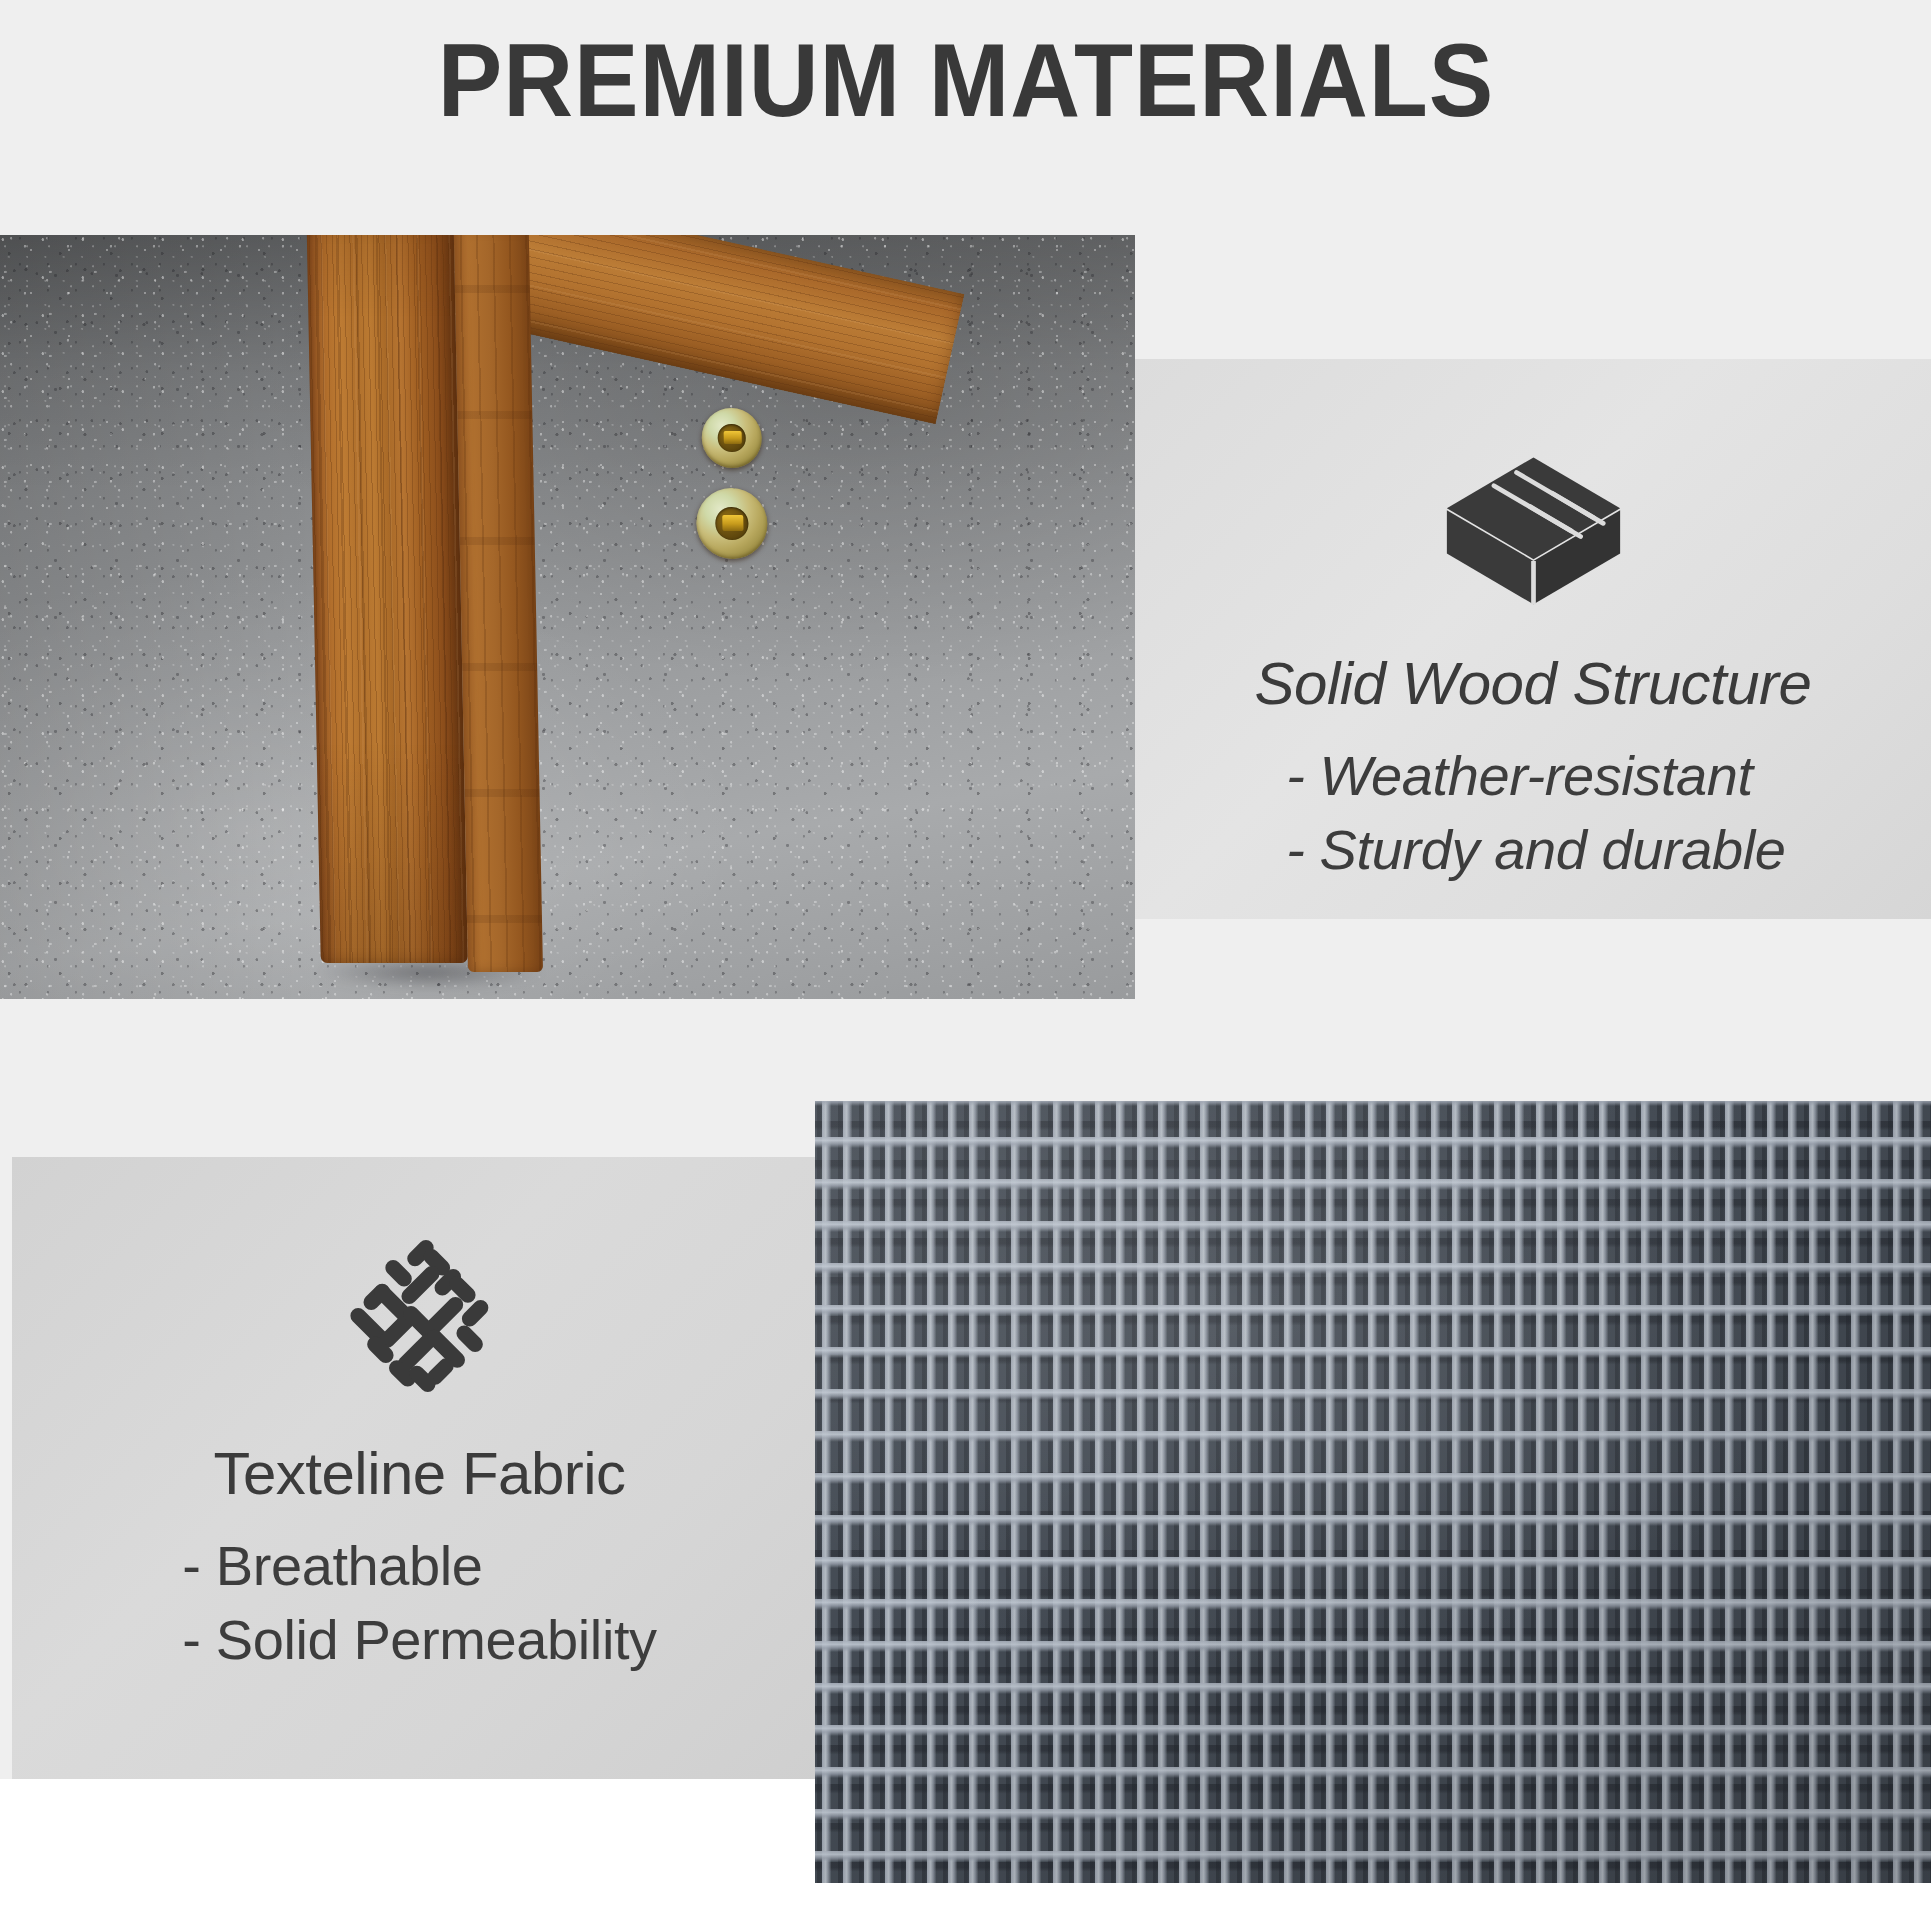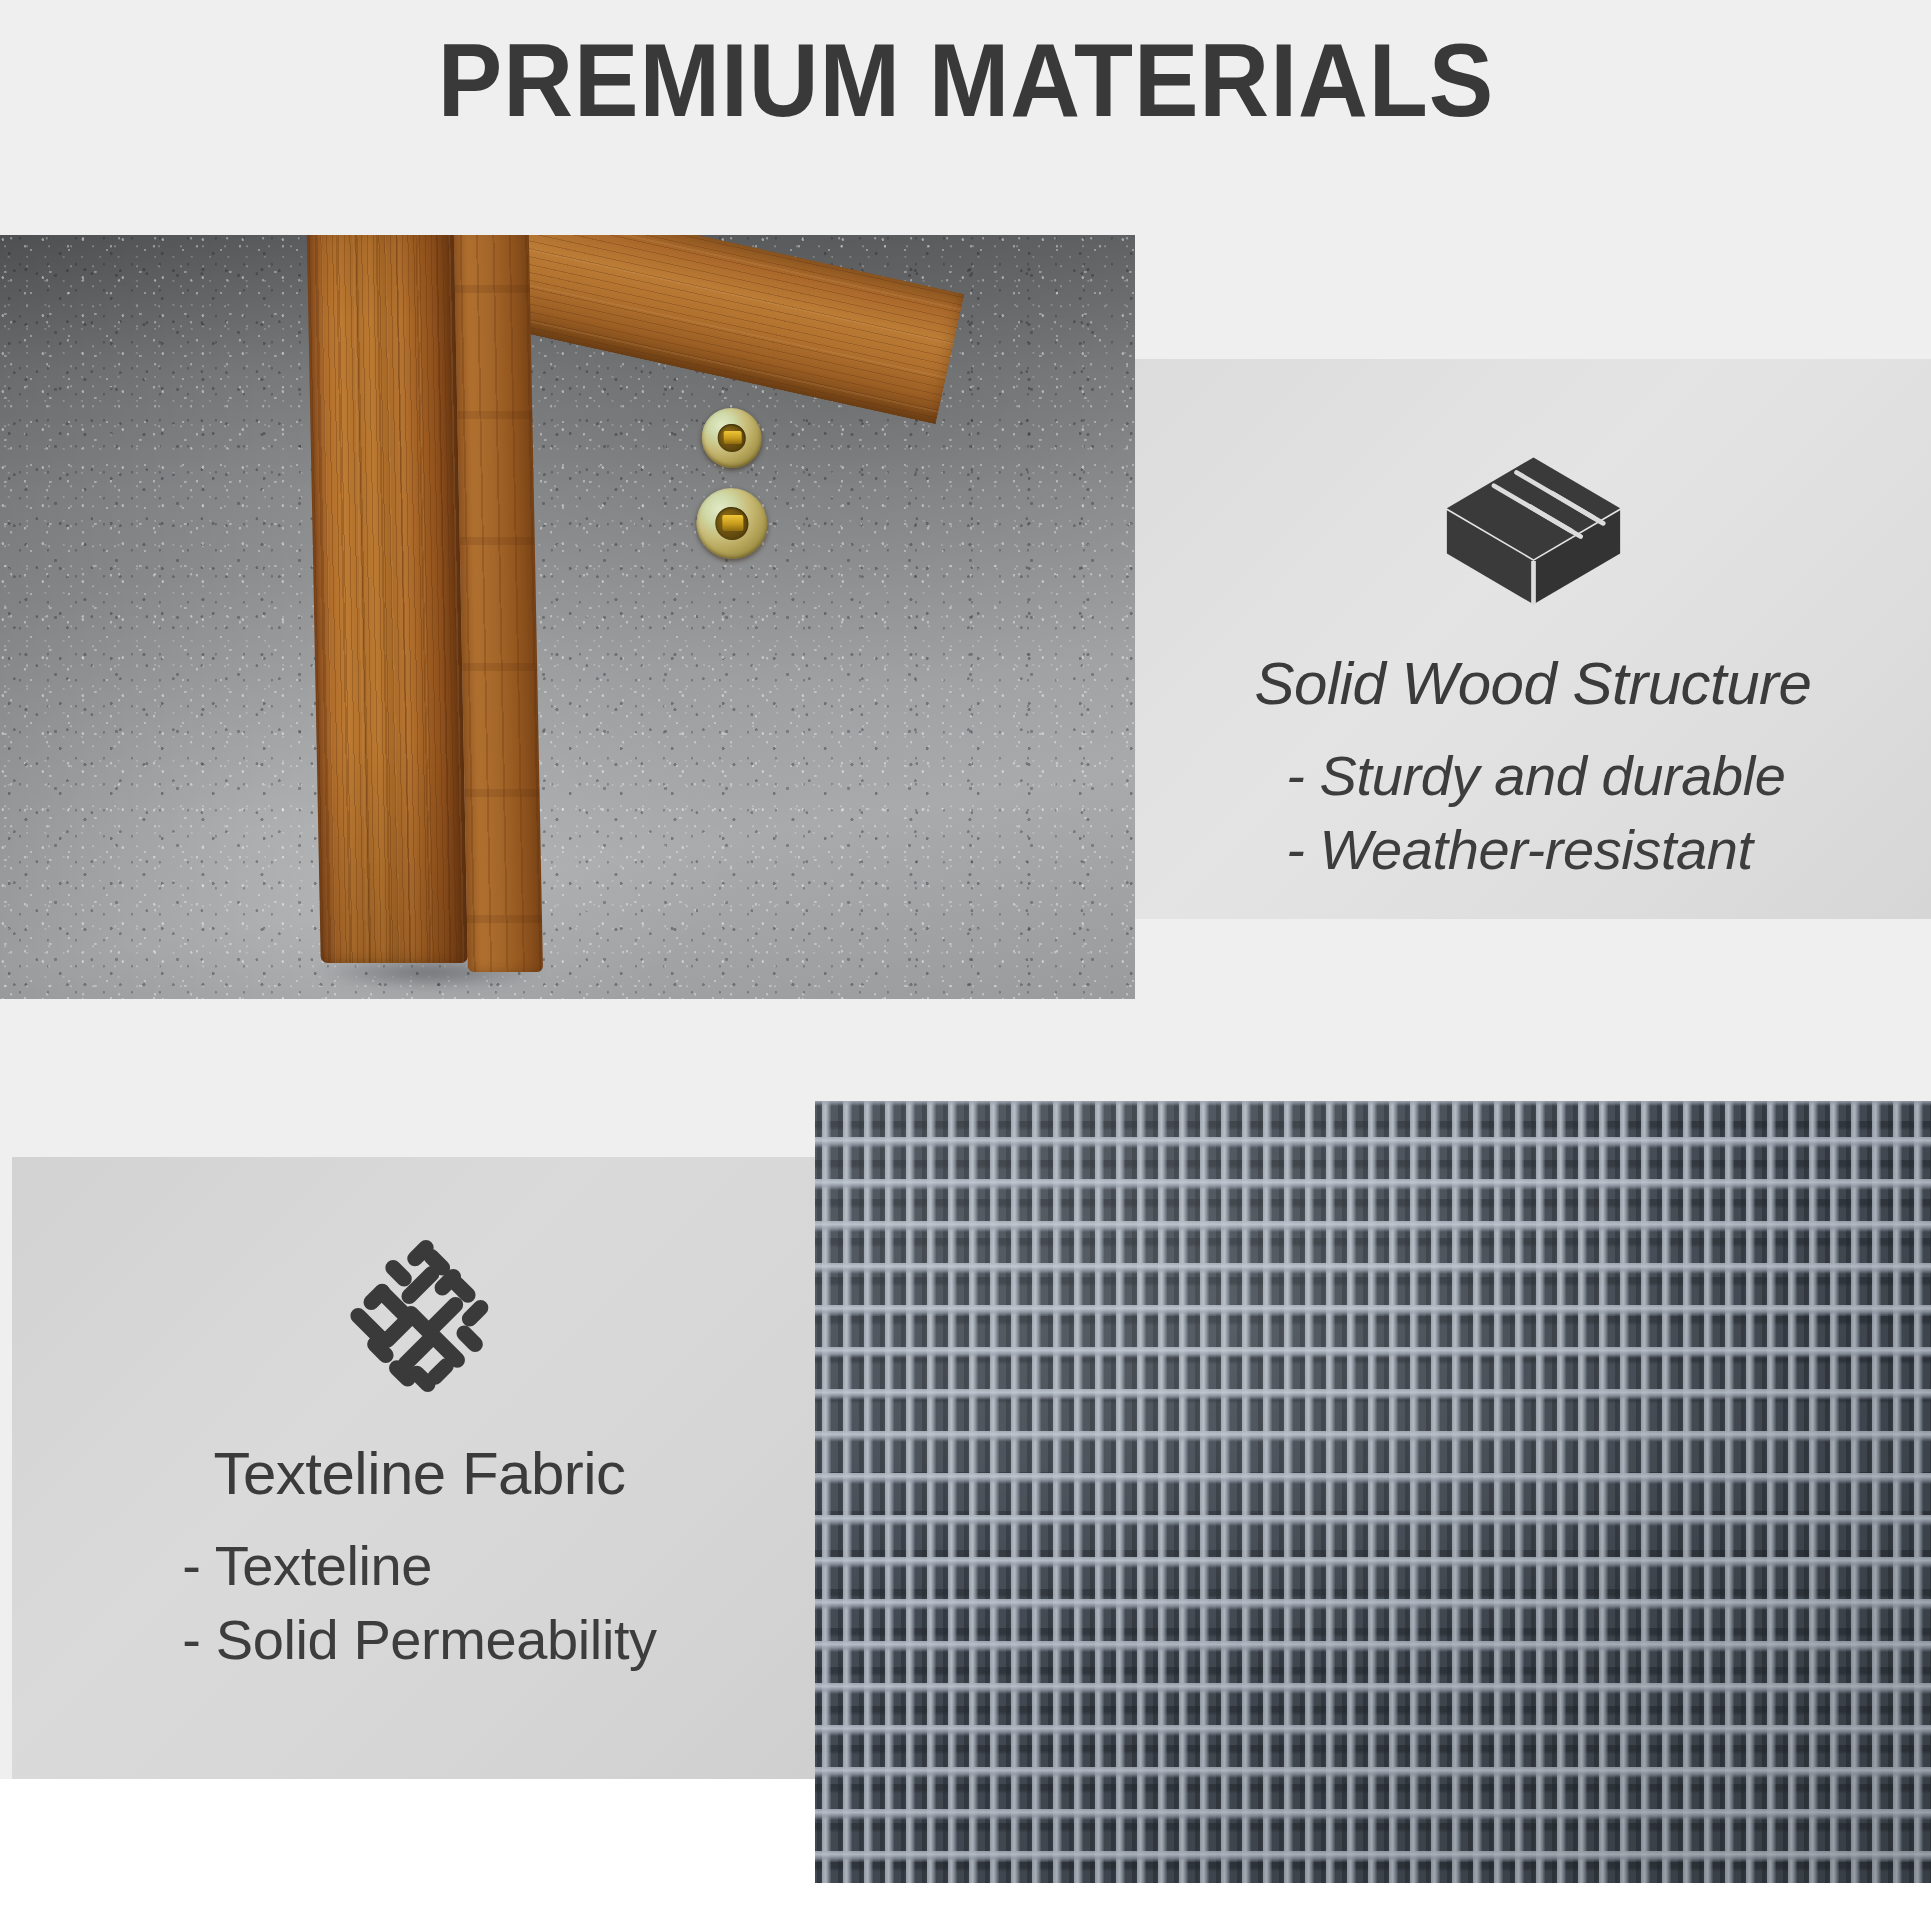--- a/index.html
+++ b/index.html
@@ -306,22 +306,22 @@
         <path d="M82 26 L174 80" stroke="#dcdcdc" stroke-width="5" fill="none" stroke-linecap="round"></path>
         <path d="M96 62 L140 88" stroke="#dcdcdc" stroke-width="5" fill="none" stroke-linecap="round"></path>
         <path d="M120 48 L164 74" stroke="#dcdcdc" stroke-width="5" fill="none" stroke-linecap="round"></path>
 
         <path d="M100 120 L100 166" stroke="#dcdcdc" stroke-width="5" fill="none"></path>
       </svg>
 
       <div class="panel-head">Solid Wood Structure</div>
 
       <div class="panel-bullets">
+        <div class="bullet">- Weather-resistant</div>
         <div class="bullet">- Sturdy and durable</div>
-        <div class="bullet">- Weather-resistant</div>
       </div>
     </div>
   </div>
 
   <div class="panel-fabric">
     <div class="panel-inner">
       <svg class="icon-fabric" viewBox="0 0 180 180">
         <g fill="#3a3a3a">
 
           <rect x="82" y="4" width="17" height="34" rx="8.5" transform="rotate(45 90.5 21)"></rect>
@@ -348,21 +348,21 @@
 
           <rect x="62" y="136" width="17" height="34" rx="8.5" transform="rotate(-45 70.5 153)"></rect>
           <rect x="104" y="134" width="17" height="34" rx="8.5" transform="rotate(45 112.5 151)"></rect>
           <rect x="84" y="142" width="17" height="34" rx="8.5" transform="rotate(-45 92.5 159)"></rect>
         </g>
       </svg>
 
       <div class="panel-head">Texteline Fabric</div>
 
       <div class="panel-bullets">
-        <div class="bullet">- Texteline</div>
+        <div class="bullet">- Breathable</div>
         <div class="bullet">- Solid Permeability</div>
       </div>
     </div>
   </div>
 
   <div class="fabric-photo">
     <div class="weave"></div>
     <div class="weave-sheen"></div>
   </div>
 

